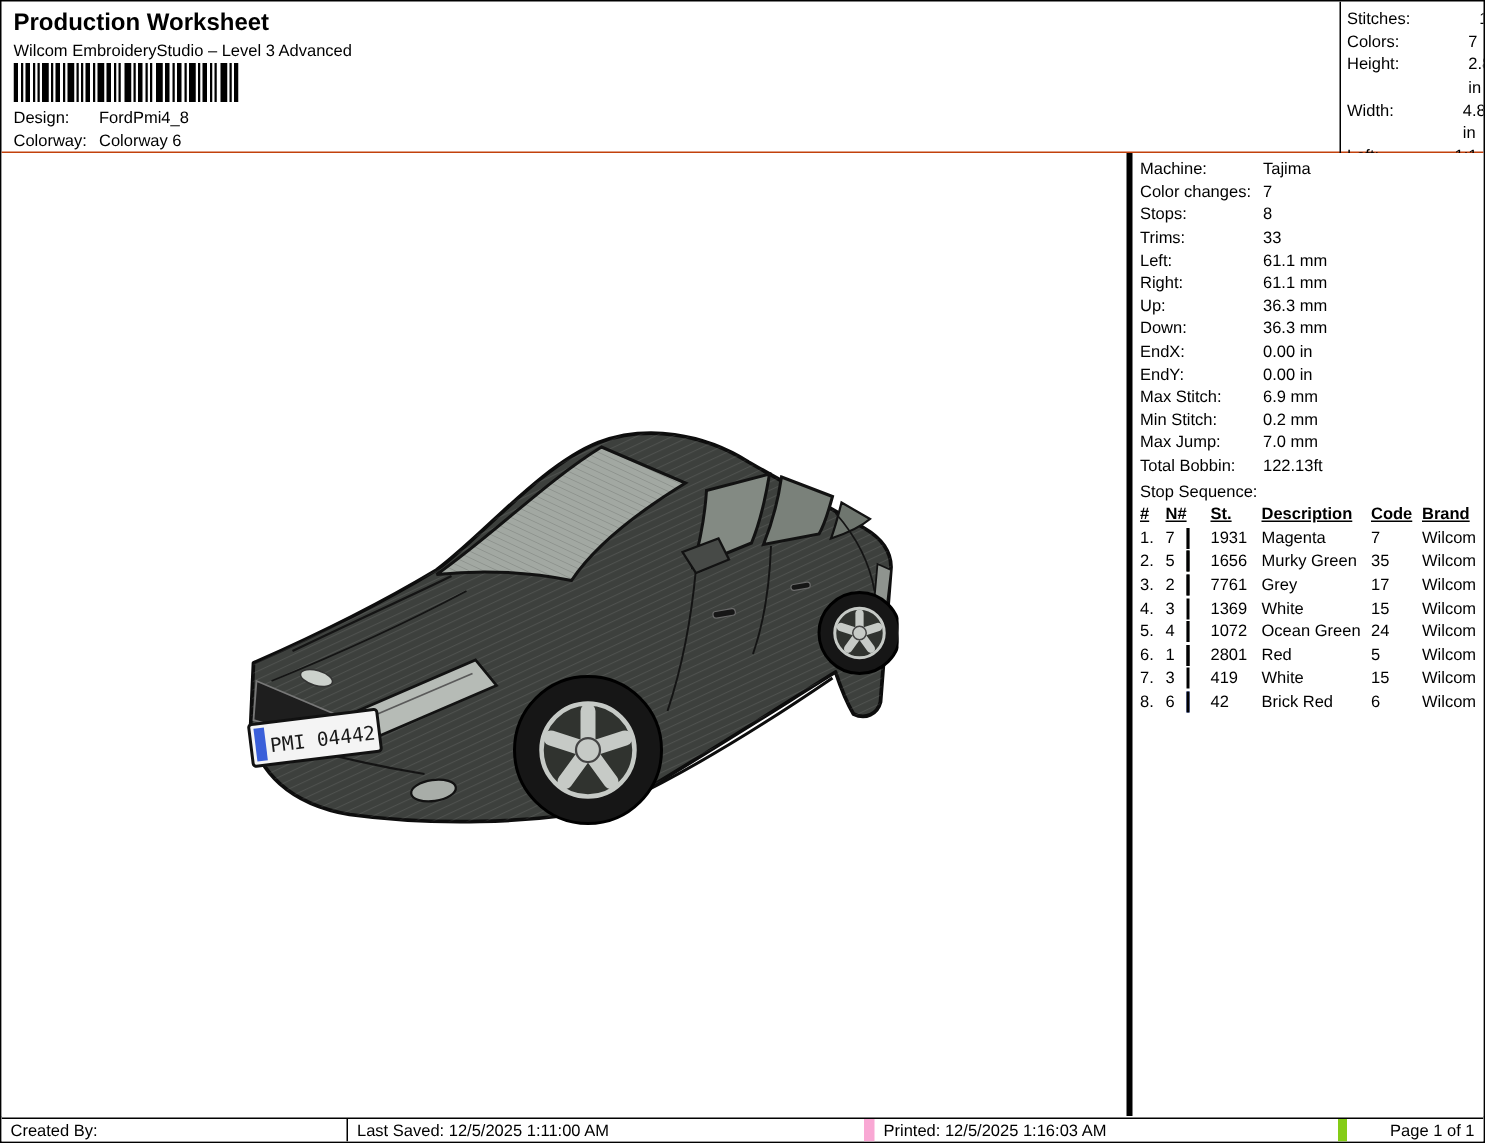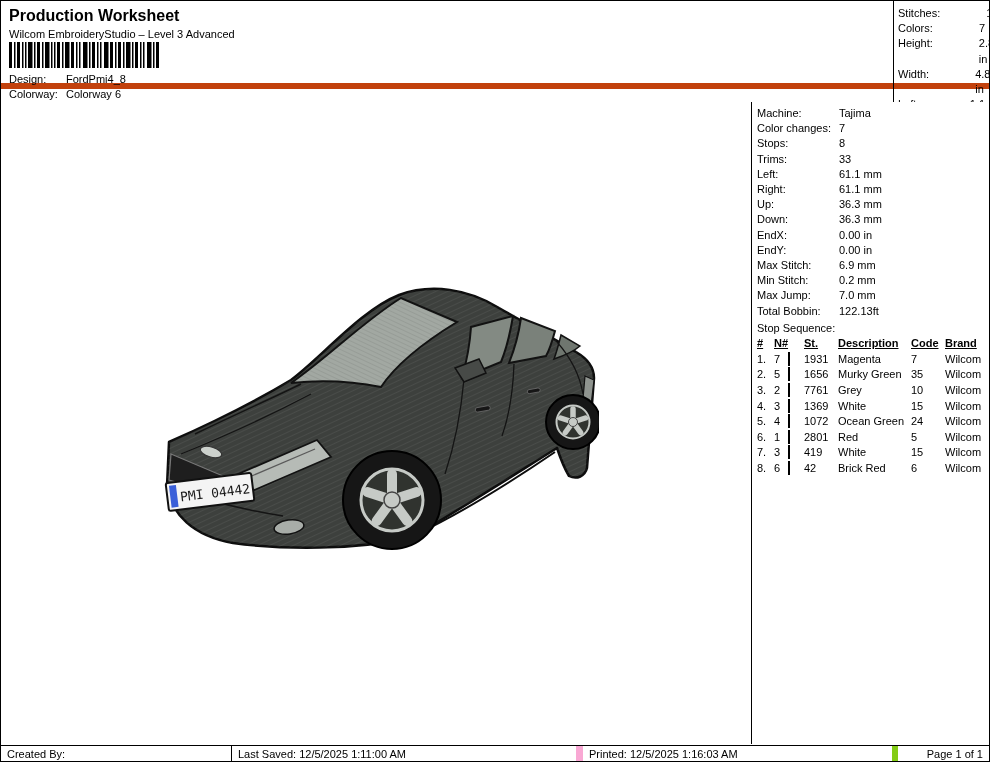--- a/index.html
+++ b/index.html
@@ -3,36 +3,36 @@
 <meta charset="utf-8">
 <style>
   * { margin:0; padding:0; box-sizing:border-box; }
   html,body { background:#fff; }
   .page {
     position:relative; width:990px; height:762px; background:#fff;
     font-family:"Liberation Sans", sans-serif; color:#000;
     border:1px solid #000; overflow:hidden;
   }
   
-  .header { position:absolute; top:0; left:0; right:0; height:88px; border-bottom:6px solid #c2410c; }
+  .header { position:absolute; top:0; left:0; right:0; height:101px; border-bottom:1px solid #c2410c; }
   .h-title { position:absolute; left:8px; top:6px; font-size:16px; font-weight:bold; }
   .h-sub   { position:absolute; left:8px; top:27px; font-size:11px; }
   .barcode { position:absolute; left:8px; top:41px; }
   .meta-row { position:absolute; left:8px; font-size:11px; display:flex; line-height:15px; }
   .meta-row .lbl { width:57px; }
   .meta-design   { top:71px; }
   .meta-colorway { top:86px; }
   .stats { position:absolute; top:0; right:0; width:96px; height:101px; border-left:1px solid #000; padding:5px 4px; font-size:11px; }
   .stat-row { display:flex; line-height:15.2px;gap:46px; }
   .stat-row .lbl { width:44px; }
   
   .canvas { position:absolute; top:101px; left:0; right:238px; bottom:17px; background:#fff; }
   .car { position:absolute; left:158px; top:180px; }
   
-  .right-panel { position:absolute; top:101px; right:0; width:238px; bottom:17px; border-left:1px solid #000000; font-size:11px; padding:4px 5px; background:#fff; }
+  .right-panel { position:absolute; top:101px; right:0; width:238px; bottom:17px; border-left:4px solid #000000; font-size:11px; padding:4px 5px; background:#fff; }
   .m-row { display:flex; line-height:15.2px; }
   .m-row .lbl { width:82px; }
   .ss-title { line-height:15.4px; margin-top:2px; }
   .ss-row { display:grid; grid-template-columns:17px 14px 16px 28px 79px 28px 43px; line-height:15.6px; align-items:center; }
   .ss-row .st, .ss-row .code { text-align:left; }
   .ss-row .desc, .ss-row .brand { padding-left:6px; }
   .ss-head span { font-weight:bold; text-decoration:underline; }
   .swatch { width:12px; height:10px; border:1px solid #000; }
   
   .footer { position:absolute; bottom:0; left:0; right:0; height:16px; border-top:1px solid #000; display:flex; font-size:11px; background:#fff; }
@@ -289,21 +289,21 @@
           <span class="desc">Murky Green</span>
         <span class="code">35</span>
           <span class="brand">Wilcom</span>
       </div>
       <div class="ss-row">
         <span>3.</span>
           <span>2</span>
         <span><span class="swatch" style="background: rgb(60, 60, 60);"></span></span>
         <span class="st">7761</span>
           <span class="desc">Grey</span>
-        <span class="code">10</span>
+        <span class="code">17</span>
           <span class="brand">Wilcom</span>
       </div>
       <div class="ss-row">
         <span>4.</span>
           <span>3</span>
         <span><span class="swatch" style="background: rgb(255, 255, 255);"></span></span>
         <span class="st">1369</span>
           <span class="desc">White</span>
         <span class="code">15</span>
           <span class="brand">Wilcom</span>

